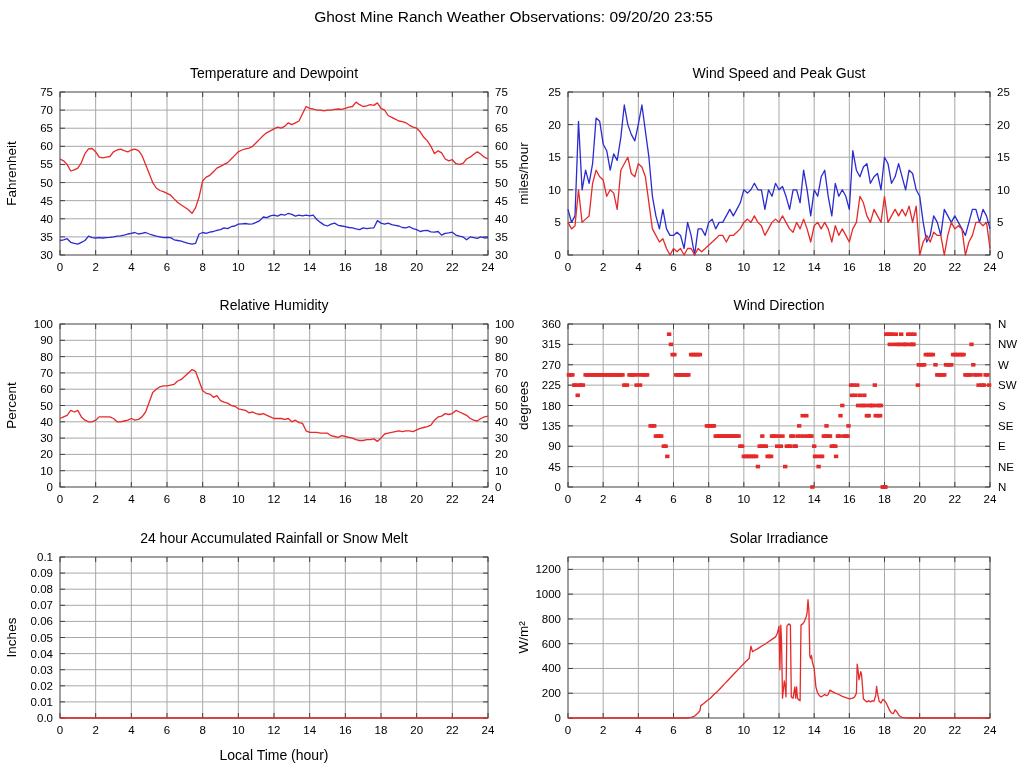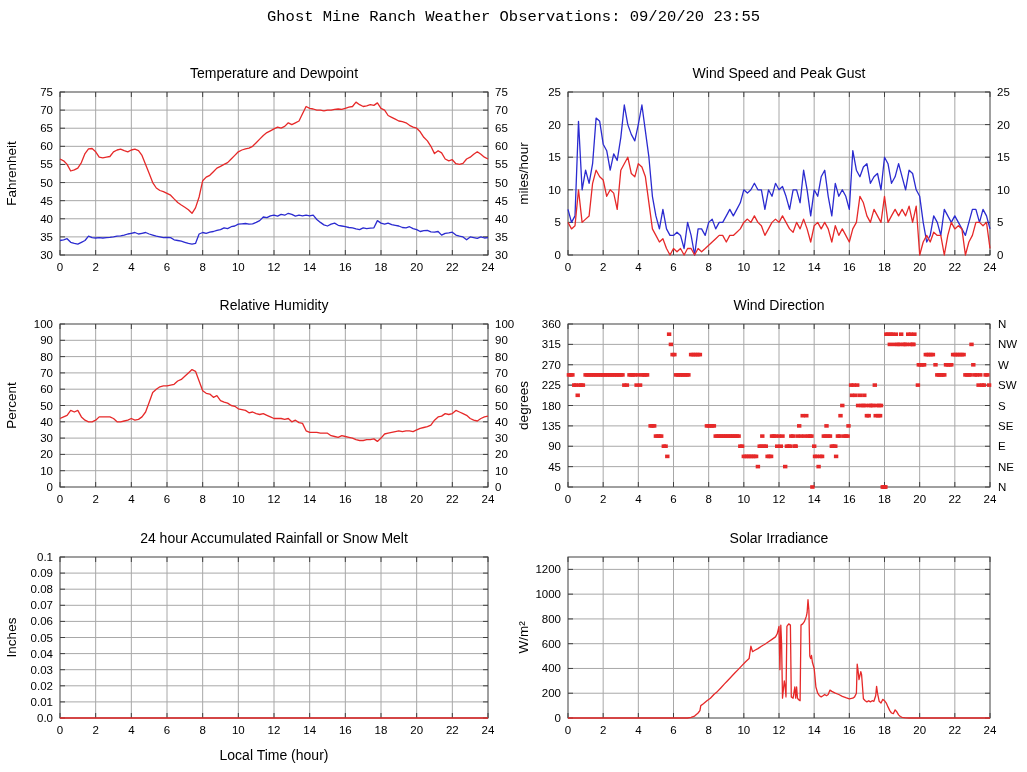--- a/index.html
+++ b/index.html
@@ -5,21 +5,21 @@
   html,body{margin:0;padding:0;background:#ffffff;}
   #page{
     position:relative;
     width:1027px;height:772px;
     background:#ffffff;
     font-family:"Liberation Sans", sans-serif;
     overflow:hidden;
   }
   .main-title{
     position:absolute;left:0;top:8px;width:1027px;
-    text-align:center;font-size:15.5px;color:#000;font-family:Liberation Mono, monospace;
+    text-align:center;font-size:15.5px;color:#000;
   }
   svg.chart{position:absolute;}
   svg.chart text{font-family:"Liberation Sans", sans-serif;fill:#000;}
 </style>
 </head>
 <body>
 
 <div id="page">
   <div class="main-title">Ghost Mine Ranch Weather Observations: 09/20/20 23:55</div>
   <svg class="chart" id="c0" width="514" height="222" style="left: 0px; top: 58px;">

